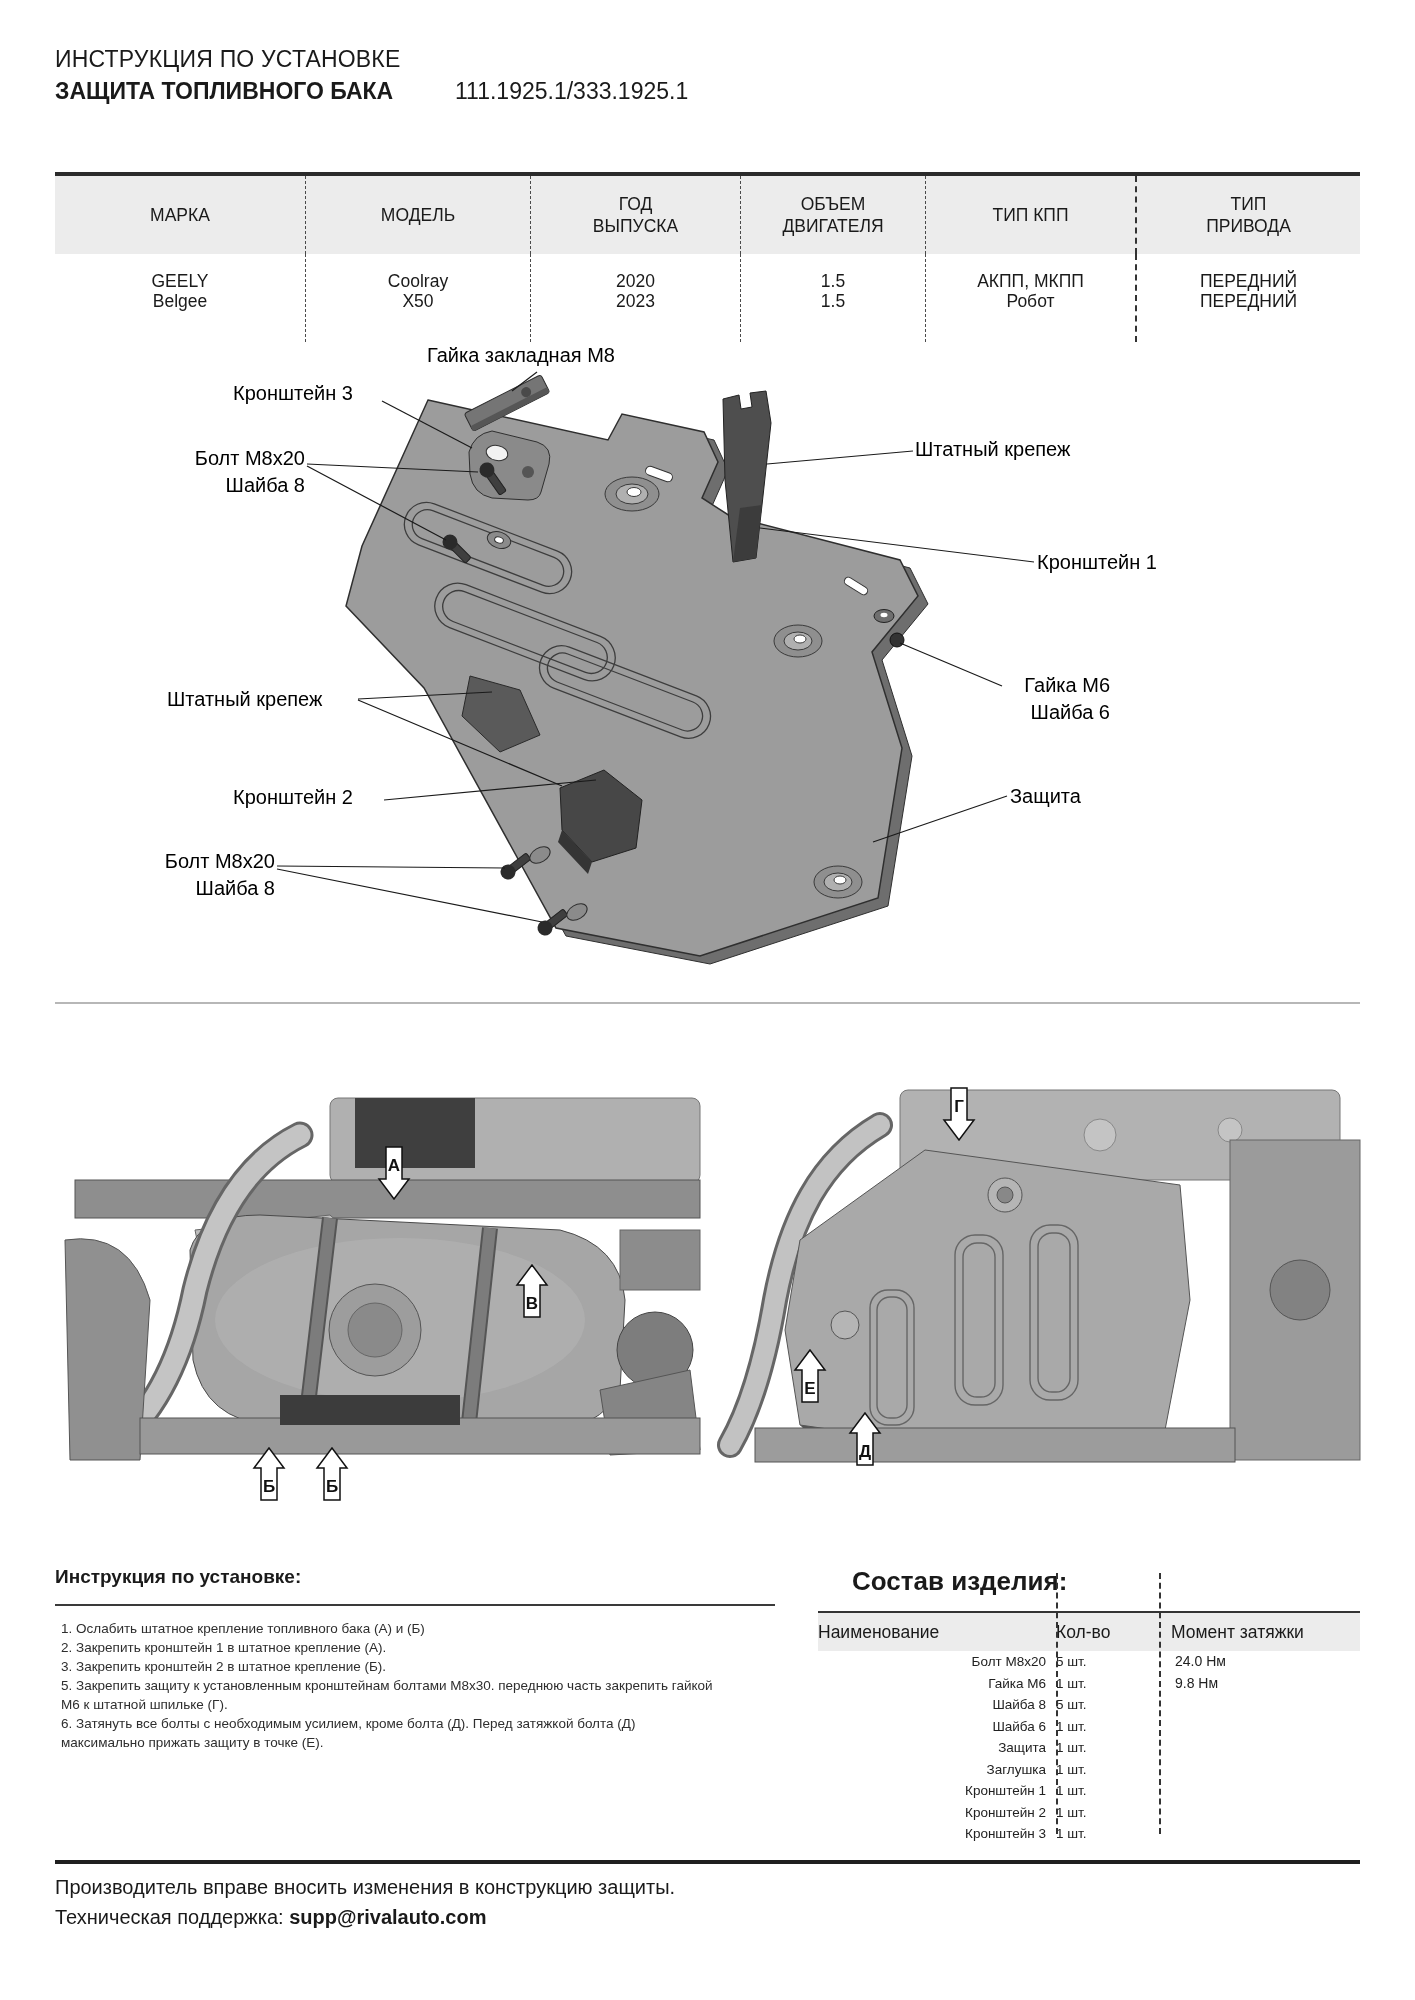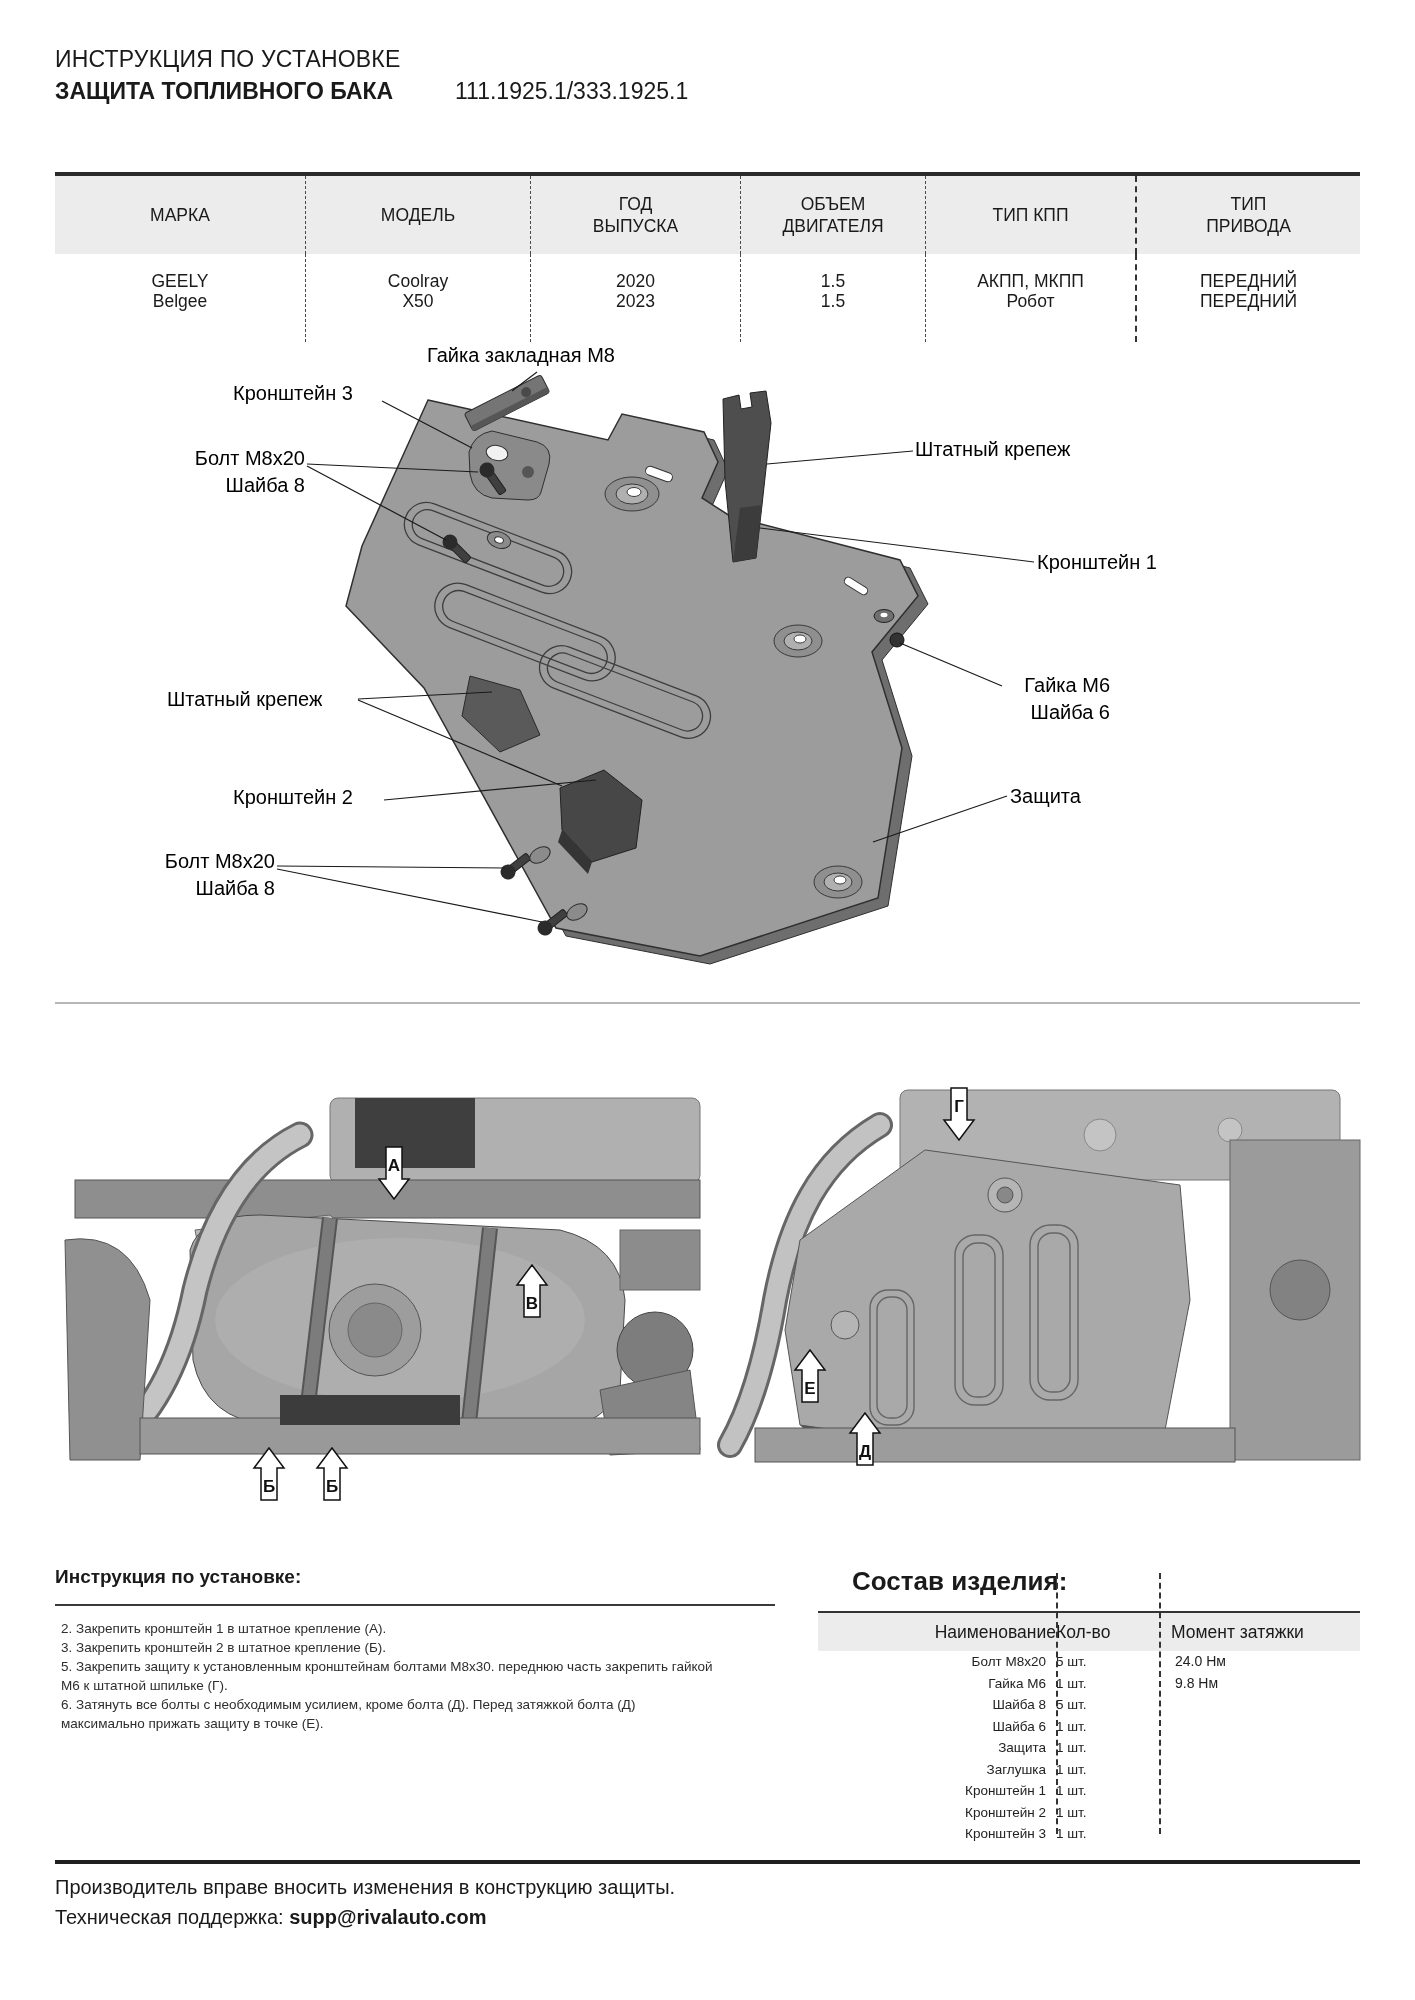--- a/index.html
+++ b/index.html
@@ -35,21 +35,21 @@
 
   
   #instr-head{left:55px;top:1566px;font-size:19px;font-weight:bold}
   #instr-rule{left:55px;top:1604px;width:720px;height:2px;background:#3a3a3a}
   #steps{left:55px;top:1619px;width:658px;font-size:13.5px;line-height:19px;color:#2e2e2e;padding-left:6px}
 
   
   #parts-head{left:852px;top:1566px;font-size:26px;font-weight:bold}
   #parts{left:818px;top:1611px;width:542px;border-top:2px solid #333}
   #parts .phr{display:flex;background:#ececec;height:38px;align-items:center;font-size:17.5px}
-  #parts .c1{width:238px;text-align:right}
+  #parts .c1{width:238px;text-align:left}
   #parts .c2{width:103px;}
   #parts .c3{width:201px;padding-left:12px;text-align:left}
   #parts .prow{display:flex;font-size:13.5px;line-height:21.5px;color:#222}
   #parts .prow .c1{text-align:right;padding-right:10px}
   #parts .prow .c3{font-size:14px;padding-left:16px}
   .pdash{position:absolute;border-left:2px dashed #333;width:0;top:-40px;height:261px}
 
   
   #botline{left:55px;top:1860px;width:1305px;height:4px;background:#1f1f1f}
   #foot1{left:55px;top:1876px;font-size:20px}
@@ -268,20 +268,21 @@
   <div class="dlabel" style="left:233px;top:784px">Кронштейн 2</div>
   <div class="dlabel r" style="left:105px;top:848px;width:170px">Болт М8х20
 Шайба 8</div>
   <div class="dlabel" style="left:1010px;top:783px">Защита</div>
 
   <div class="abs" id="sep"></div>
 
   <div class="abs" id="instr-head">Инструкция по установке:</div>
   <div class="abs" id="instr-rule"></div>
   <div class="abs" id="steps">
+    <div class="step">1. Ослабить штатное крепление топливного бака (А) и (Б)</div>
     <div class="step">2. Закрепить кронштейн 1 в штатное крепление (А).</div>
     <div class="step">3. Закрепить кронштейн 2 в штатное крепление (Б).</div>
     <div class="step">5. Закрепить защиту к установленным кронштейнам болтами М8х30. переднюю часть закрепить гайкой М6 к штатной шпильке (Г).</div>
     <div class="step">6. Затянуть все болты с необходимым усилием, кроме болта (Д). Перед затяжкой болта (Д) максимально прижать защиту в точке (Е).</div>
   </div>
 
   <div class="abs" id="parts-head">Состав изделия:</div>
   <div class="abs" id="parts">
     <div class="pdash" style="left:238px"></div>
     <div class="pdash" style="left:341px"></div>

